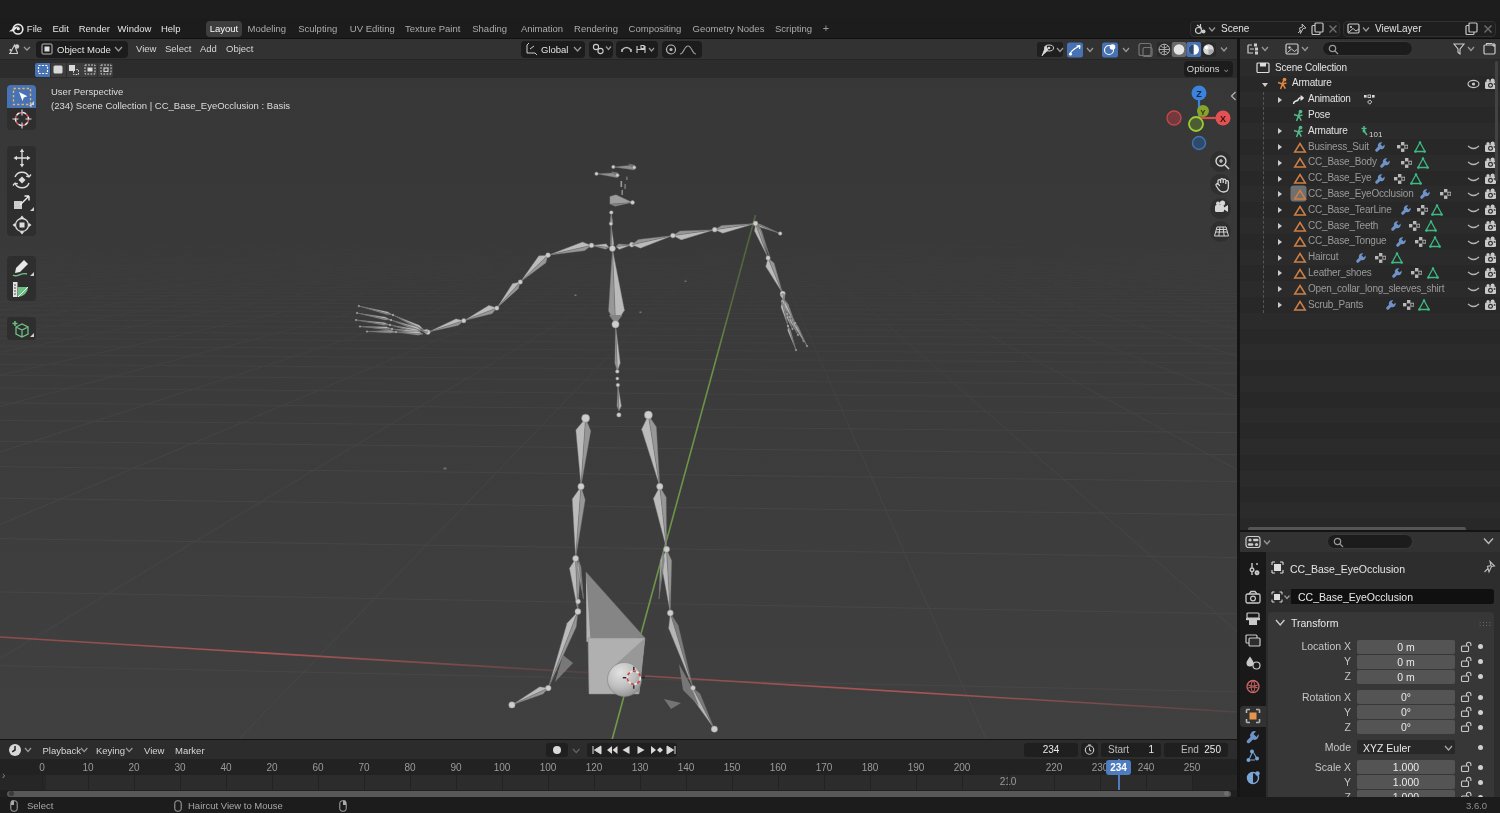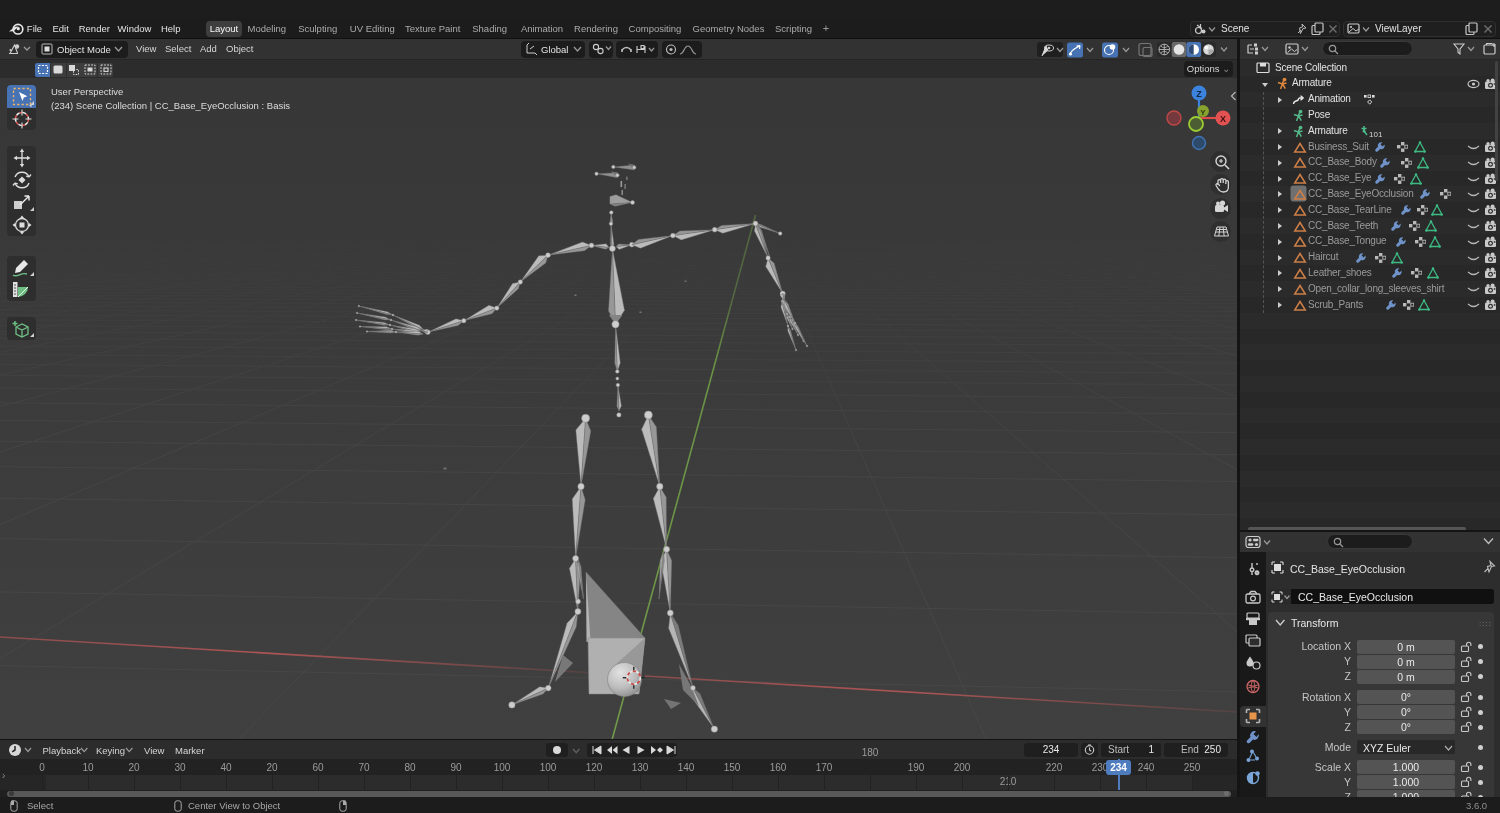--- a/index.html
+++ b/index.html
@@ -1610,21 +1610,21 @@
       <div class="num" style="left:640.0px;top:22px">130</div>
       <div class="abs" style="left:640.0px;top:35px;width:1px;height:15px;background:#222"></div>
       <div class="num" style="left:686.0px;top:22px">140</div>
       <div class="abs" style="left:686.0px;top:35px;width:1px;height:15px;background:#222"></div>
       <div class="num" style="left:732.0px;top:22px">150</div>
       <div class="abs" style="left:732.0px;top:35px;width:1px;height:15px;background:#222"></div>
       <div class="num" style="left:778.0px;top:22px">160</div>
       <div class="abs" style="left:778.0px;top:35px;width:1px;height:15px;background:#222"></div>
       <div class="num" style="left:823.9999999999999px;top:22px">170</div>
       <div class="abs" style="left:824.0px;top:35px;width:1px;height:15px;background:#222"></div>
-      <div class="num" style="left:869.9999999999999px;top:7px">180</div>
+      <div class="num" style="left:869.9999999999999px;top:22px">180</div>
       <div class="abs" style="left:870.0px;top:35px;width:1px;height:15px;background:#222"></div>
       <div class="num" style="left:915.9999999999999px;top:22px">190</div>
       <div class="abs" style="left:916.0px;top:35px;width:1px;height:15px;background:#222"></div>
       <div class="num" style="left:961.9999999999999px;top:22px">200</div>
       <div class="abs" style="left:962.0px;top:35px;width:1px;height:15px;background:#222"></div>
       <div class="num" style="left:1007.9999999999999px;top:36px">210</div>
       <div class="abs" style="left:1008.0px;top:35px;width:1px;height:15px;background:#222"></div>
       <div class="num" style="left:1054.0px;top:22px">220</div>
       <div class="abs" style="left:1054.0px;top:35px;width:1px;height:15px;background:#222"></div>
       <div class="num" style="left:1100.0px;top:22px">230</div>
@@ -1651,21 +1651,21 @@
           <rect x="0.8" y="0.8" width="6.4" height="10.4" rx="2.4" fill="none" stroke="#aaa" stroke-width="1"></rect>
           <path d="M1 1.5 Q1 0.5 2 0.5 H4 V5 H1 Z" fill="#aaa"></path>
         </svg>
       </div>
 <div class="abs" style="left:27px;top:3px;font-size:9.5px;color:#a8a8a8">Select</div>
 <div class="abs" style="left:174px;top:2.5px">
         <svg width="8" height="12" viewBox="0 0 8 12" style="">
           <rect x="0.8" y="0.8" width="6.4" height="10.4" rx="2.4" fill="none" stroke="#aaa" stroke-width="1"></rect>
         </svg>
       </div>
-<div class="abs" style="left:188px;top:3px;font-size:9.5px;color:#a8a8a8">Center View to Object</div>
+<div class="abs" style="left:188px;top:3px;font-size:9.5px;color:#a8a8a8">Haircut View to Mouse</div>
 <div class="abs" style="left:339px;top:2.5px">
         <svg width="8" height="12" viewBox="0 0 8 12" style="">
           <rect x="0.8" y="0.8" width="6.4" height="10.4" rx="2.4" fill="none" stroke="#aaa" stroke-width="1"></rect>
           <path d="M7 1.5 Q7 0.5 6 0.5 H4 V5 H7 Z" fill="#aaa"></path>
         </svg>
       </div>
 <div class="abs" style="left:1466px;top:3px;font-size:9.5px;color:#909090">3.6.0</div>
 </div>
 </div>
 </body></html>

